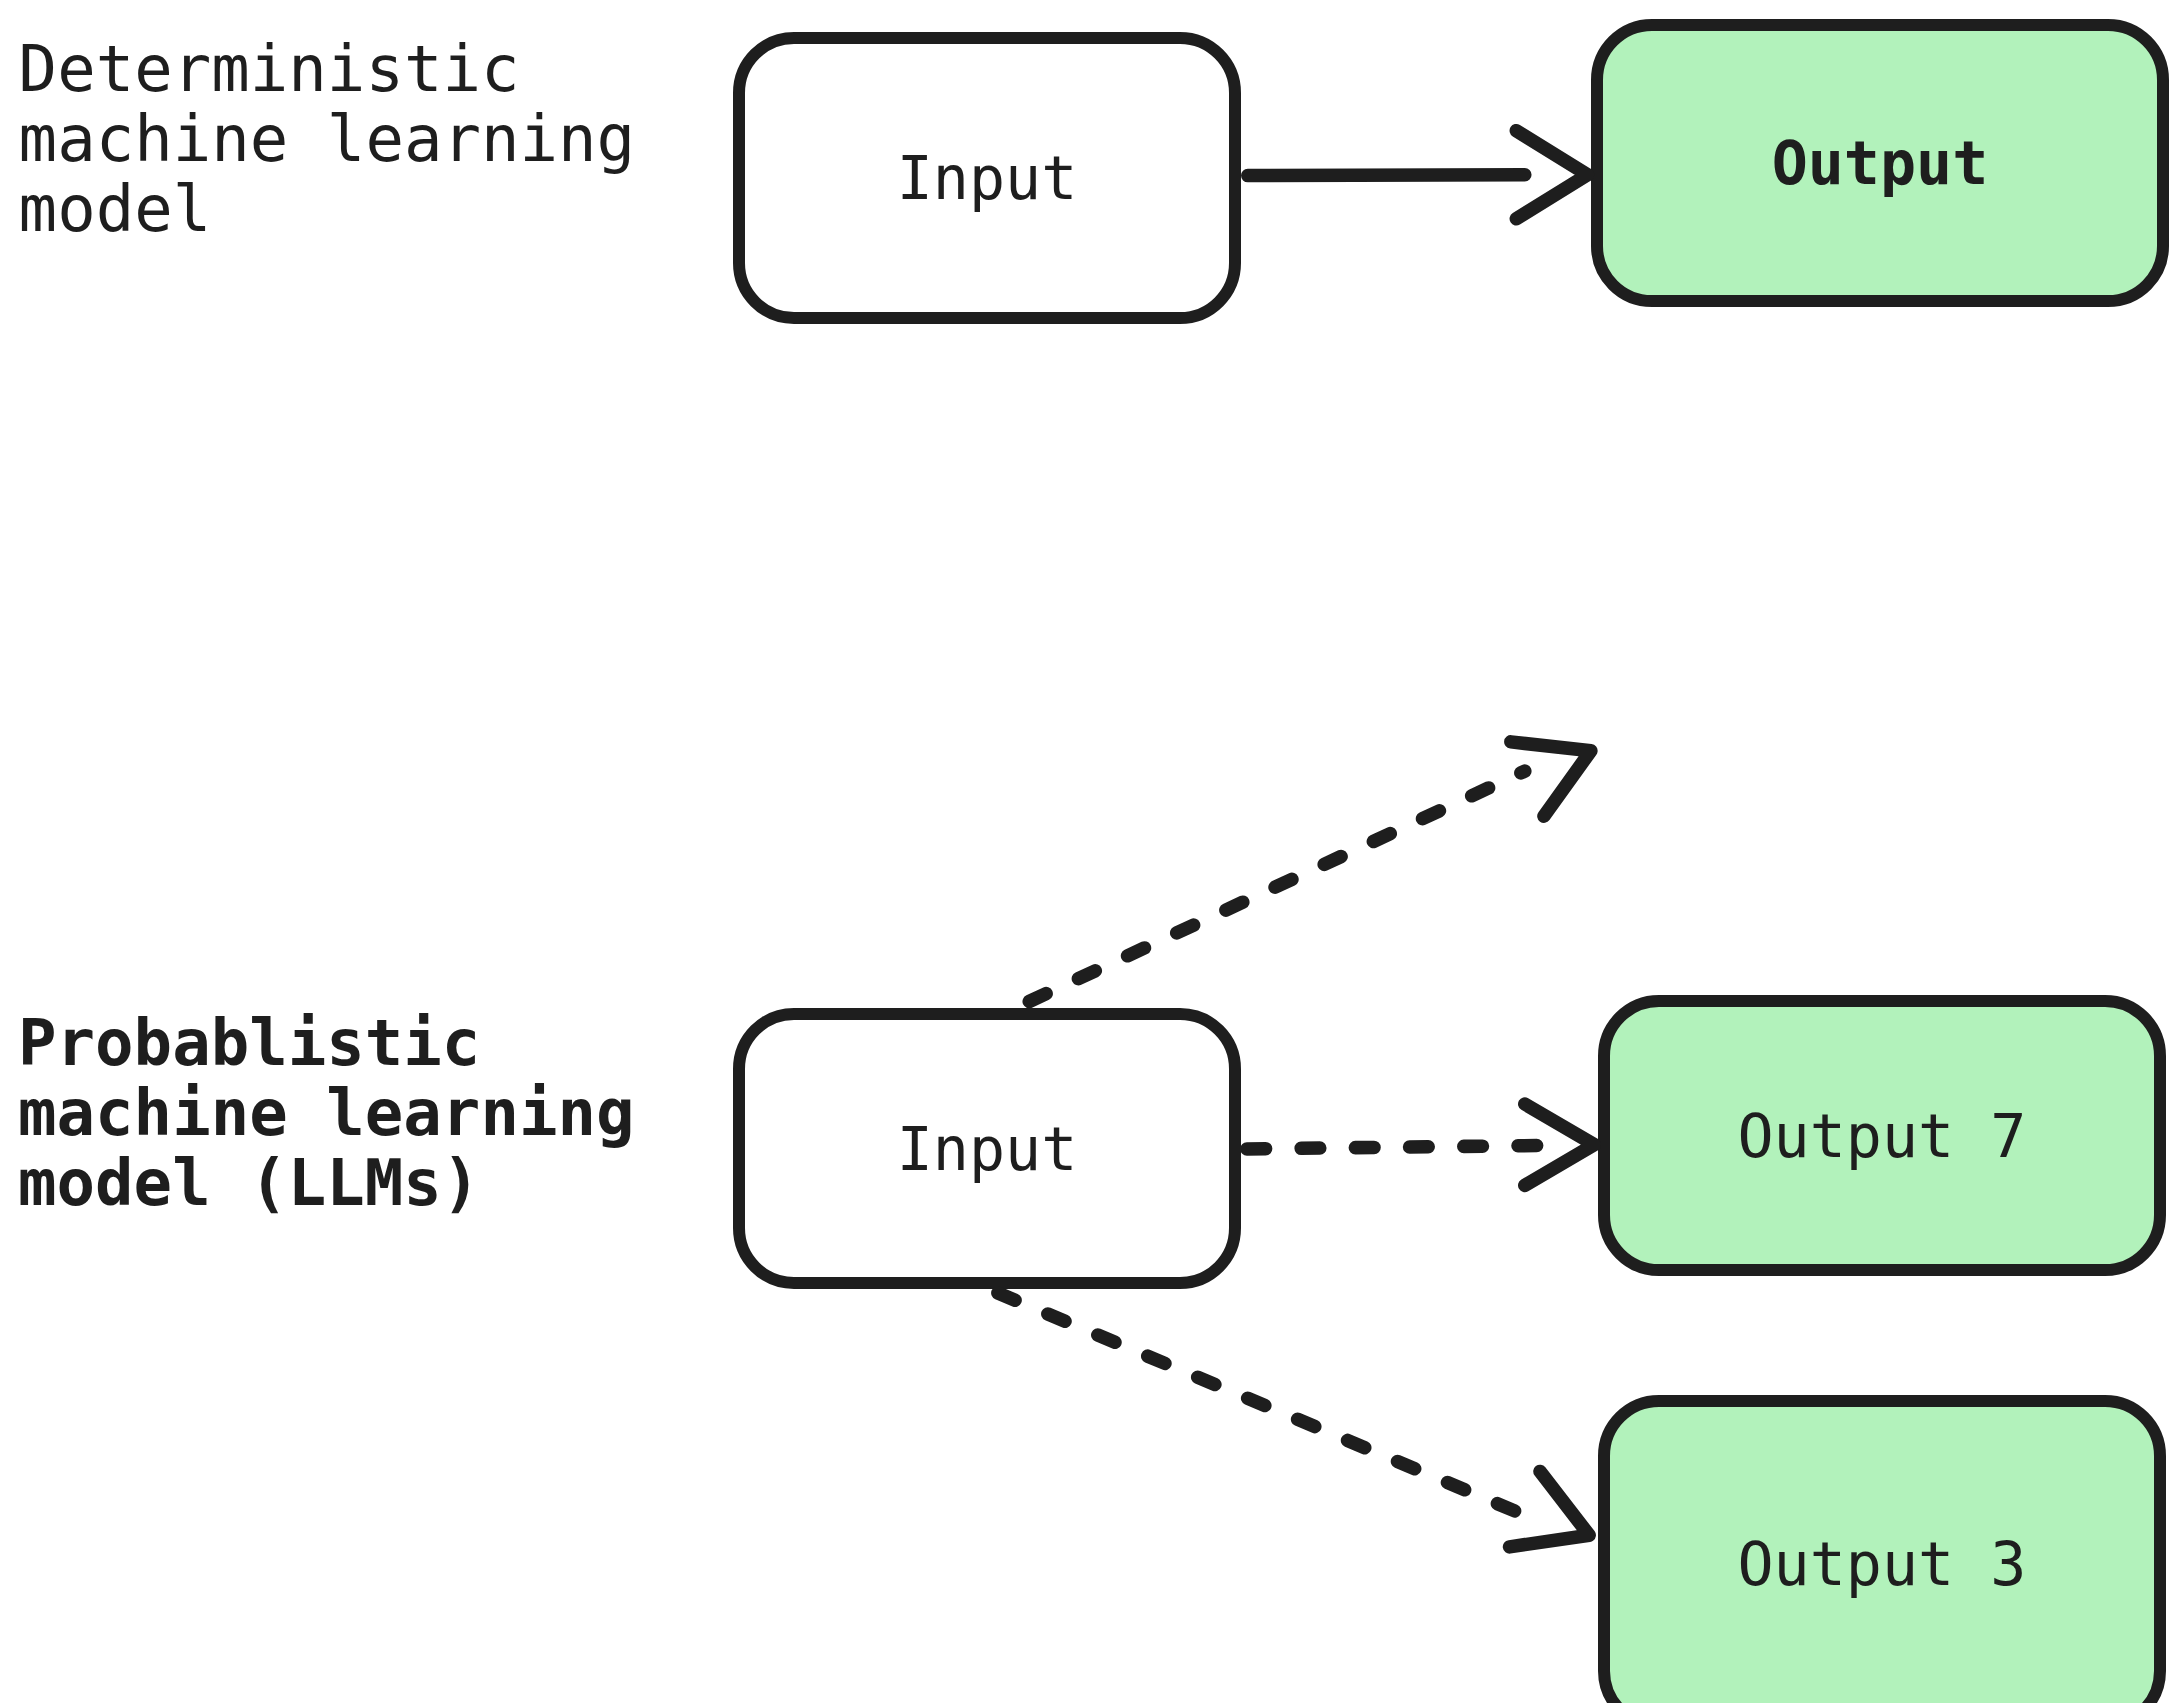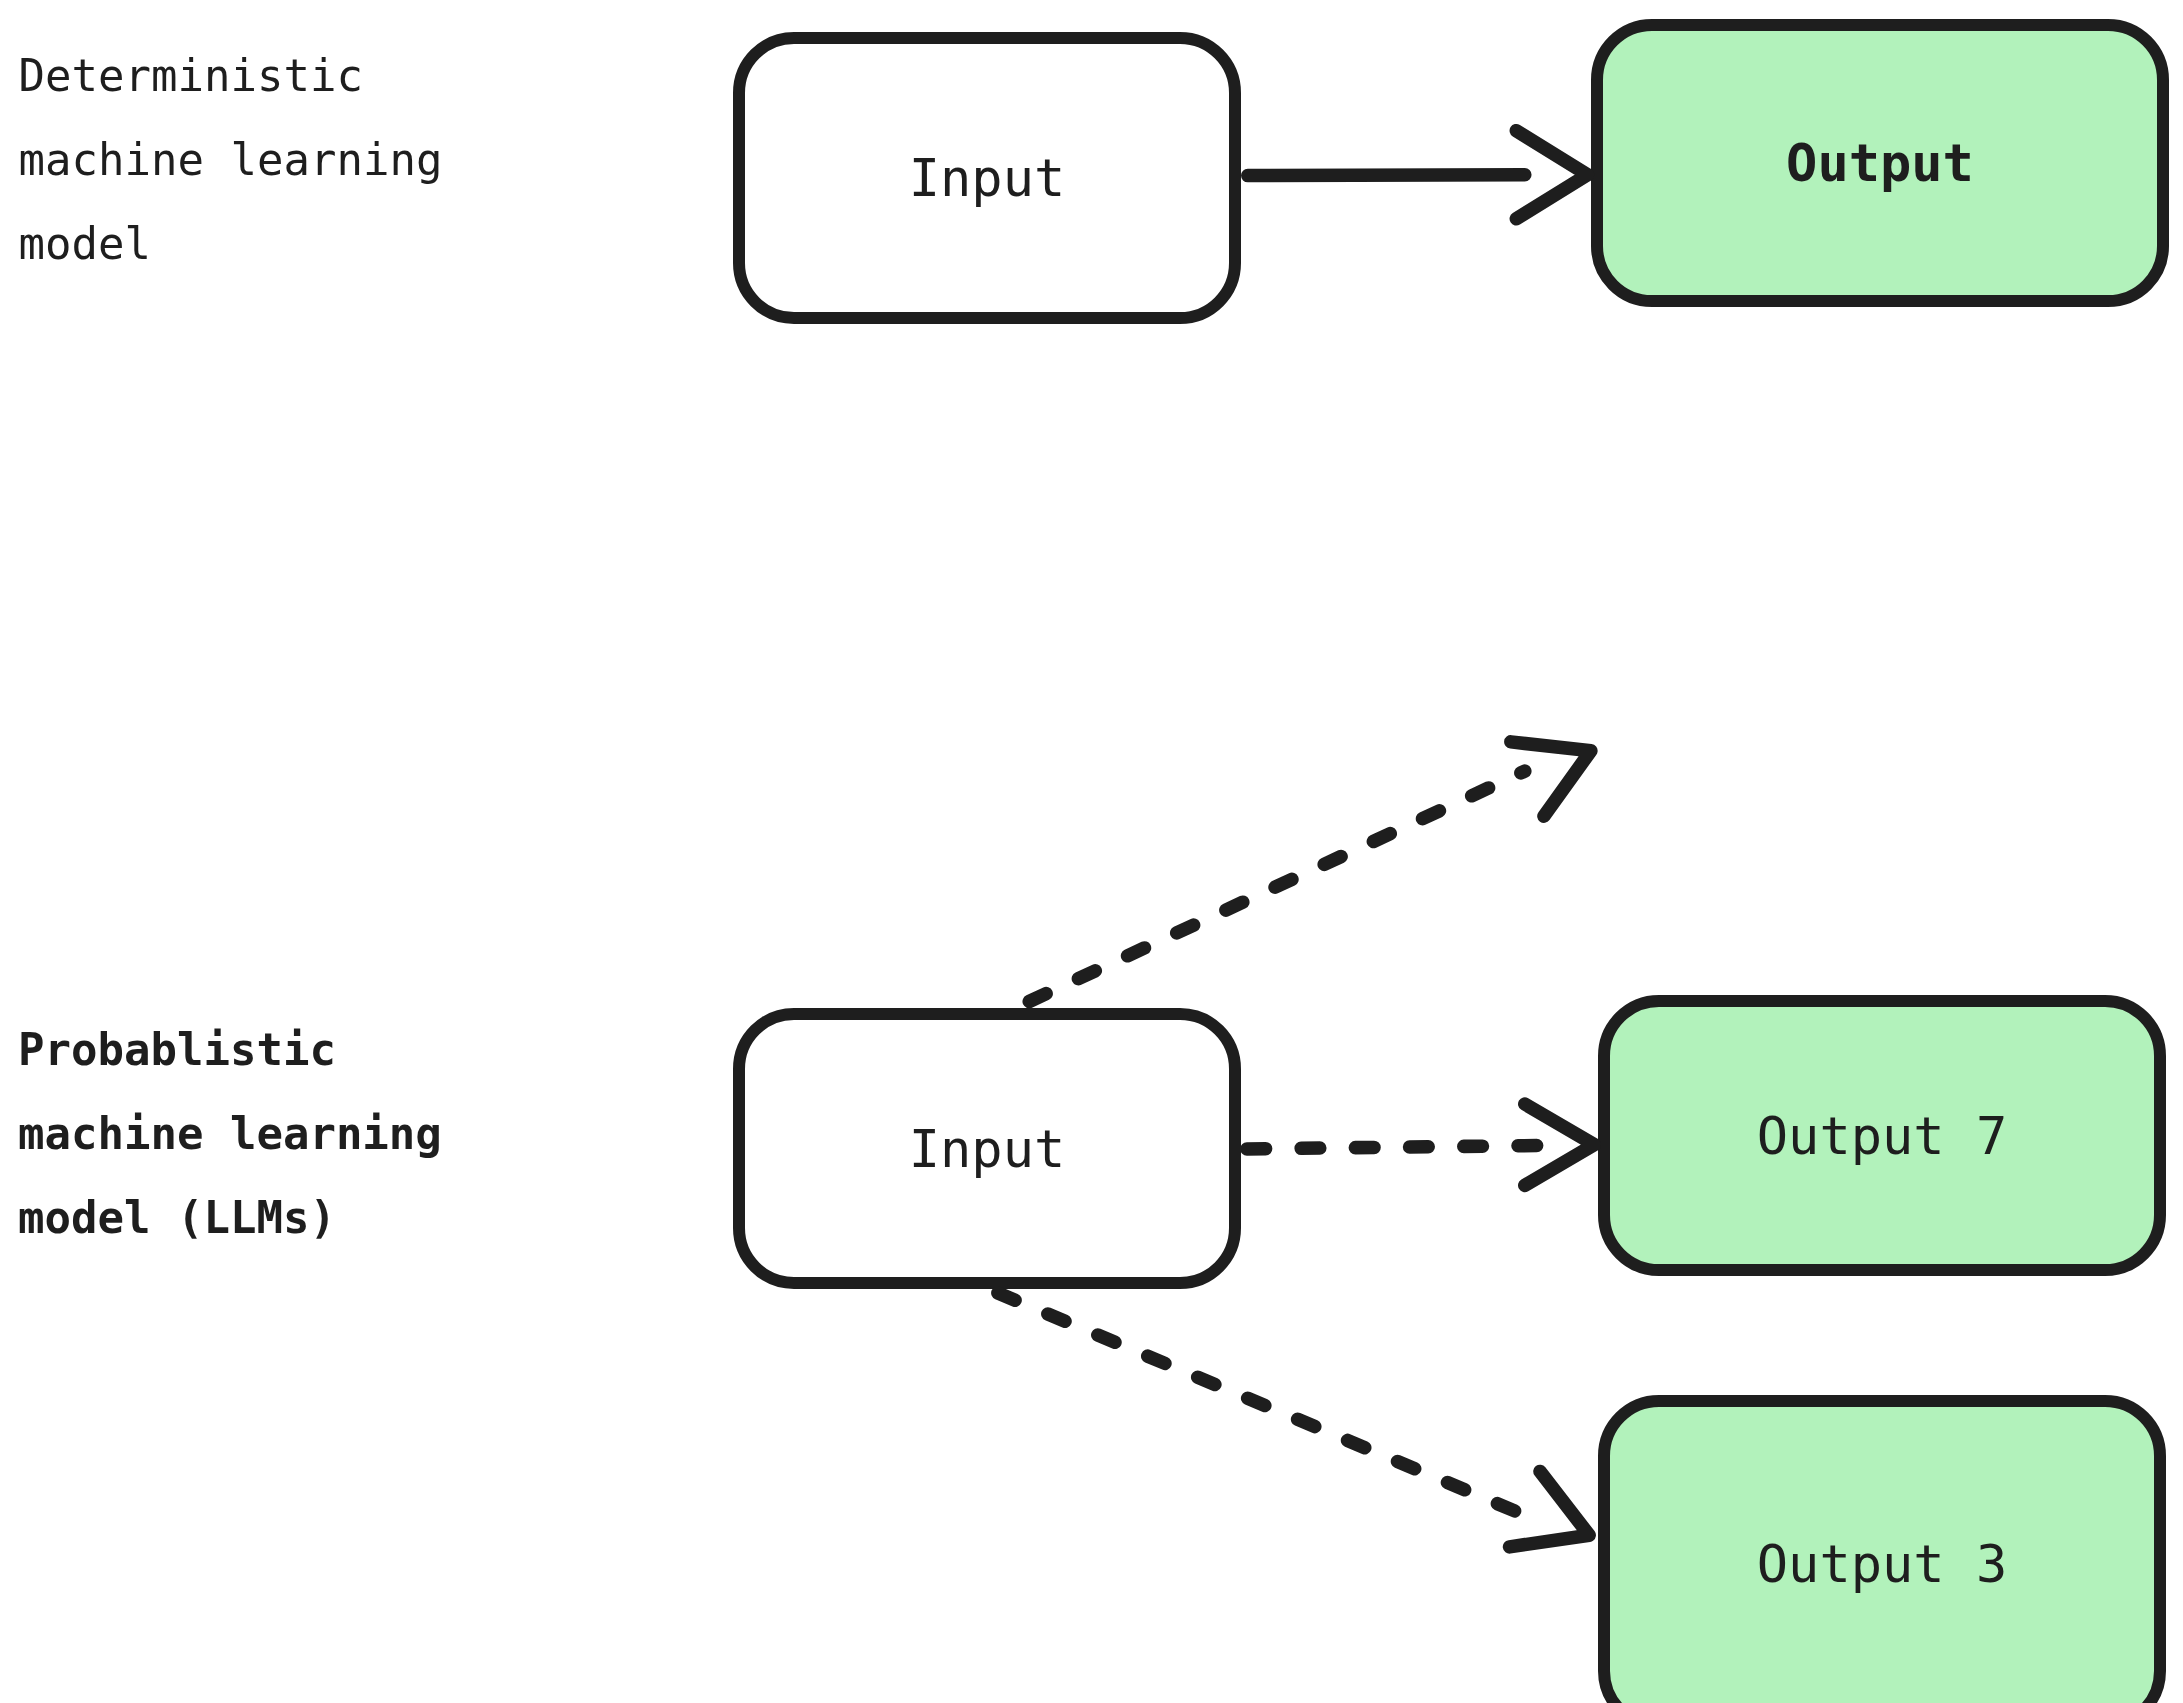--- a/index.html
+++ b/index.html
@@ -17,36 +17,36 @@
     color:var(--stroke);
   }
   .canvas{
     position:absolute;left:0;top:0;
     width:2183px;height:1704px;
     background:var(--bg);
     overflow:hidden;
   }
   .label{
     position:absolute;
-    font-size:44px;
-    line-height:84px;
+    font-size:64px;
+    line-height:70px;
     white-space:pre-line;
     color:var(--stroke);
     letter-spacing:0;
   }
   .label.det{left:18.6px;top:34px;}
   .label.prob{left:18px;top:1008px;font-weight:bold;}
   .node{
     position:absolute;
     border:12px solid var(--stroke);
     border-radius:61px;
     display:flex;
     align-items:center;
     justify-content:center;
-    font-size:52px;
+    font-size:60px;
   }
   .node.white{background:var(--white);}
   .node.green{background:var(--green);}
   .input-top{left:733px;top:32px;width:508px;height:292px;}
   .output-top{left:1591px;top:18.6px;width:578px;height:288px;font-weight:bold;}
   .input-bottom{left:733px;top:1008px;width:508px;height:281px;}
   .output1{left:1598px;top:581px;width:568px;height:283px;}
   .output2{left:1598px;top:995px;width:568px;height:281px;}
   .output3{left:1598px;top:1395px;width:568px;height:337px;justify-content:center;}
   .node-text{pointer-events:none;}

